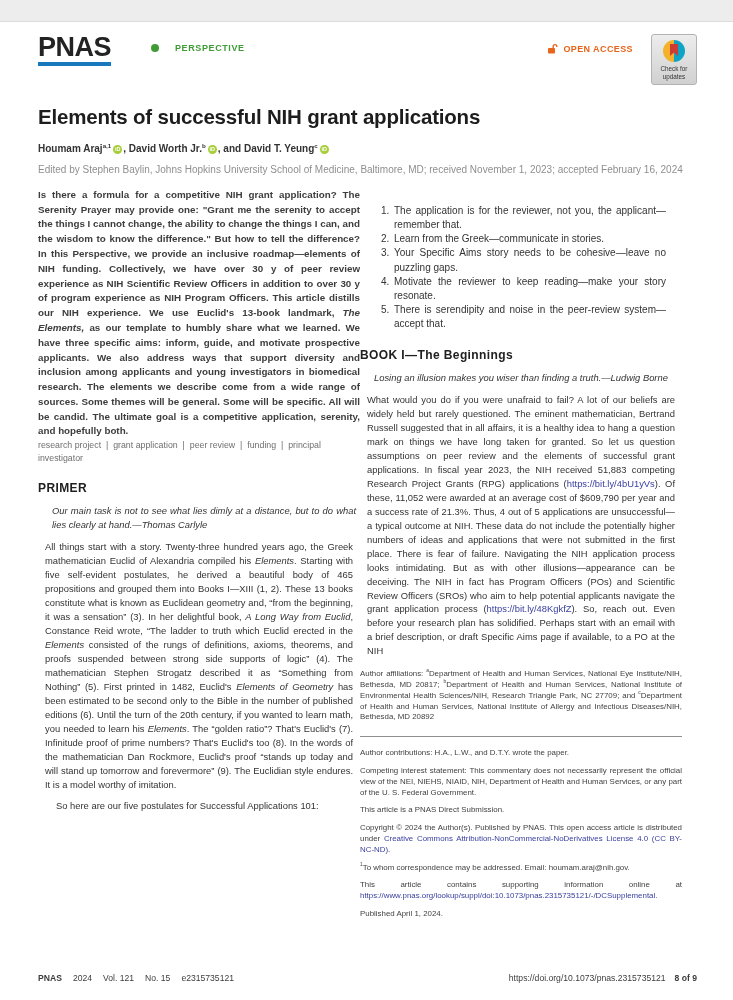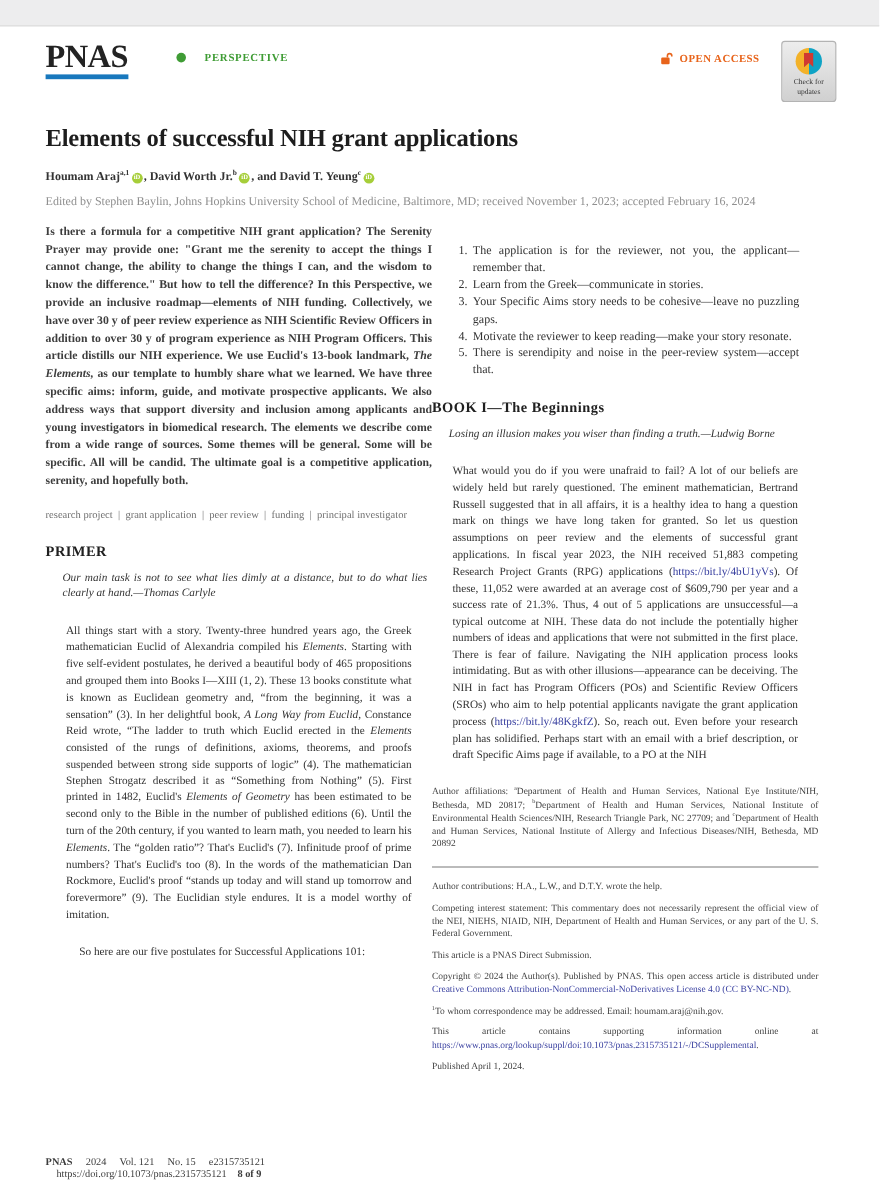--- a/index.html
+++ b/index.html
@@ -1,17 +1,17 @@
 <!DOCTYPE html>
 <html lang="en"><head>
 <meta charset="utf-8">
 <style>
   html,body{margin:0;padding:0;background:#fff;}
   .page{position:relative;width:733px;height:1000px;background:#fff;overflow:hidden;
-        font-family:Liberation Serif, serif;color:#333;}
+        font-family:Liberation Sans, sans-serif;color:#333;}
   .top-strip{height:21px;background:#ededee;border-bottom:1px solid #dcdcdd;}
   .content{padding:0 36px 0 38px;}
 
   
   .masthead{display:flex;align-items:flex-start;padding-top:12px;}
   .logo-wrap{display:inline-block;}
   .pnas-logo{font-size:27px;font-weight:900;letter-spacing:-0.5px;color:#232323;line-height:26px;}
   .logo-bar{height:4px;background:#1878bd;margin-top:2px;}
   .type-label{display:flex;align-items:center;gap:16px;margin-left:40px;margin-top:9px;}
   .type-dot{width:8px;height:8px;border-radius:50%;background:#3f9c35;}
@@ -29,45 +29,45 @@
   
   .article-title{margin-top:20px;font-size:20.5px;font-weight:800;color:#1d1d1d;letter-spacing:-0.2px;}
   .authors{margin-top:10px;font-size:10px;font-weight:700;color:#333;line-height:12px;}
   .edited{margin-top:9px;font-size:10px;color:#8f8f8f;}
 
   
   .cols{display:flex;gap:0;margin-top:13px;}
   .col{width:322px;box-sizing:border-box;}
 
   .abstract{font-size:9.8px;line-height:14.8px;font-weight:700;color:#3d3d3d;text-align:justify;hyphens:auto;}
-  .keywords{margin-top:14px;font-size:8.8px;color:#6f6f6f;line-height:13px;}
+  .keywords{font-size:8.8px;color:#6f6f6f;line-height:13px;}
   .section-heading{font-size:12px;font-weight:800;color:#202020;margin:16px 0 0;letter-spacing:0.4px;}
   .quote{margin:9px 4px 9px 14px;font-style:italic;font-size:9.4px;line-height:13.6px;color:#333;text-align:justify;}
-  .body-para{font-size:9.4px;line-height:13.95px;color:#333;text-align:justify;hyphens:auto;margin:17px;}
+  .body-para{font-size:9.4px;line-height:13.95px;color:#333;text-align:justify;hyphens:auto;margin:7px;}
   .indent{text-indent:11px;}
 
   ol.postulates{margin:16px;padding-left:16px;font-size:10px;line-height:14.2px;color:#333;text-align:justify;}
   ol.postulates li{padding-left:2px;}
 
   .affil{margin-top:11px;font-size:7.9px;line-height:10.8px;color:#3f3f3f;text-align:justify;}
   .rule{border:none;border-top:1px solid #8f8f8f;margin:13px 0 11px;}
   .fn-para{font-size:7.9px;line-height:10.8px;color:#3f3f3f;text-align:justify;margin:0 0 7px;}
 
   
   .seg-i{font-style:italic;}
   .seg-l{color:#3a41a0;}
   .seg-b{font-weight:700;}
   .seg-sup{vertical-align:super;font-size:0.62em;line-height:0;}
   .seg-orcid{display:inline-block;width:9px;height:9px;border-radius:50%;background:#a6ce39;color:#fff;
              font-size:5.5px;font-weight:700;text-align:center;line-height:9px;vertical-align:1px;
              margin:0 1px 0 2px;font-style:normal;}
 
   
   .footer{position:absolute;left:38px;right:36px;bottom:17px;display:flex;justify-content:space-between;
-          font-size:8.6px;color:#3c3c3c;flex-direction:column;}
+          font-size:8.6px;color:#3c3c3c;}
   .footer-left span{margin-right:11px;}
   .footer-right span{margin-left:9px;}
 </style>
 </head>
 <body>
 
 <div class="page">
   <div class="top-strip"></div>
   <div class="content">
 
@@ -118,21 +118,21 @@
             <li class="postulate-item">Your Specific Aims story needs to be cohesive—leave no puzzling gaps.</li>
             <li class="postulate-item">Motivate the reviewer to keep reading—make your story resonate.</li>
             <li class="postulate-item">There is serendipity and noise in the peer-review system—accept that.</li>
           </ol>
         <h2 class="section-heading">BOOK I—The Beginnings</h2>
         <p class="quote">Losing an illusion makes you wiser than finding a truth.—Ludwig Borne</p>
         <p class="body-para"><span>What would you do if you were unafraid to fail? A lot of our beliefs are widely held but rarely questioned. The eminent mathematician, Bertrand Russell suggested that in all affairs, it is a healthy idea to hang a question mark on things we have long taken for granted. So let us question assumptions on peer review and the elements of successful grant applications. In fiscal year 2023, the NIH received 51,883 competing Research Project Grants (RPG) applications (</span><span class="seg-l">https://bit.ly/4bU1yVs</span><span>). Of these, 11,052 were awarded at an average cost of $609,790 per year and a success rate of 21.3%. Thus, 4 out of 5 applications are unsuccessful—a typical outcome at NIH. These data do not include the potentially higher numbers of ideas and applications that were not submitted in the first place. There is fear of failure. Navigating the NIH application process looks intimidating. But as with other illusions—appearance can be deceiving. The NIH in fact has Program Officers (POs) and Scientific Review Officers (SROs) who aim to help potential applicants navigate the grant application process (</span><span class="seg-l">https://bit.ly/48KgkfZ</span><span>). So, reach out. Even before your research plan has solidified. Perhaps start with an email with a brief description, or draft Specific Aims page if available, to a PO at the NIH</span></p>
 
         <div class="affil"><span>Author affiliations: </span><span class="seg-sup">a</span><span>Department of Health and Human Services, National Eye Institute/NIH, Bethesda, MD 20817; </span><span class="seg-sup">b</span><span>Department of Health and Human Services, National Institute of Environmental Health Sciences/NIH, Research Triangle Park, NC 27709; and </span><span class="seg-sup">c</span><span>Department of Health and Human Services, National Institute of Allergy and Infectious Diseases/NIH, Bethesda, MD 20892</span></div>
         <hr class="rule">
-        <p class="fn-para">Author contributions: H.A., L.W., and D.T.Y. wrote the help.</p>
+        <p class="fn-para">Author contributions: H.A., L.W., and D.T.Y. wrote the paper.</p>
         <p class="fn-para">Competing interest statement: This commentary does not necessarily represent the official view of the NEI, NIEHS, NIAID, NIH, Department of Health and Human Services, or any part of the U. S. Federal Government.</p>
         <p class="fn-para">This article is a PNAS Direct Submission.</p>
         <p class="fn-para"><span>Copyright © 2024 the Author(s). Published by PNAS. This open access article is distributed under </span><span class="seg-l">Creative Commons Attribution-NonCommercial-NoDerivatives License 4.0 (CC BY-NC-ND)</span><span>.</span></p>
         <p class="fn-para"><span class="seg-sup">1</span><span>To whom correspondence may be addressed. Email: houmam.araj@nih.gov.</span></p>
         <p class="fn-para"><span>This article contains supporting information online at </span><span class="seg-l">https://www.pnas.org/lookup/suppl/doi:10.1073/pnas.2315735121/-/DCSupplemental</span><span>.</span></p>
         <p class="fn-para">Published April 1, 2024.</p>
       </div>
     </div>
   </div>
 

